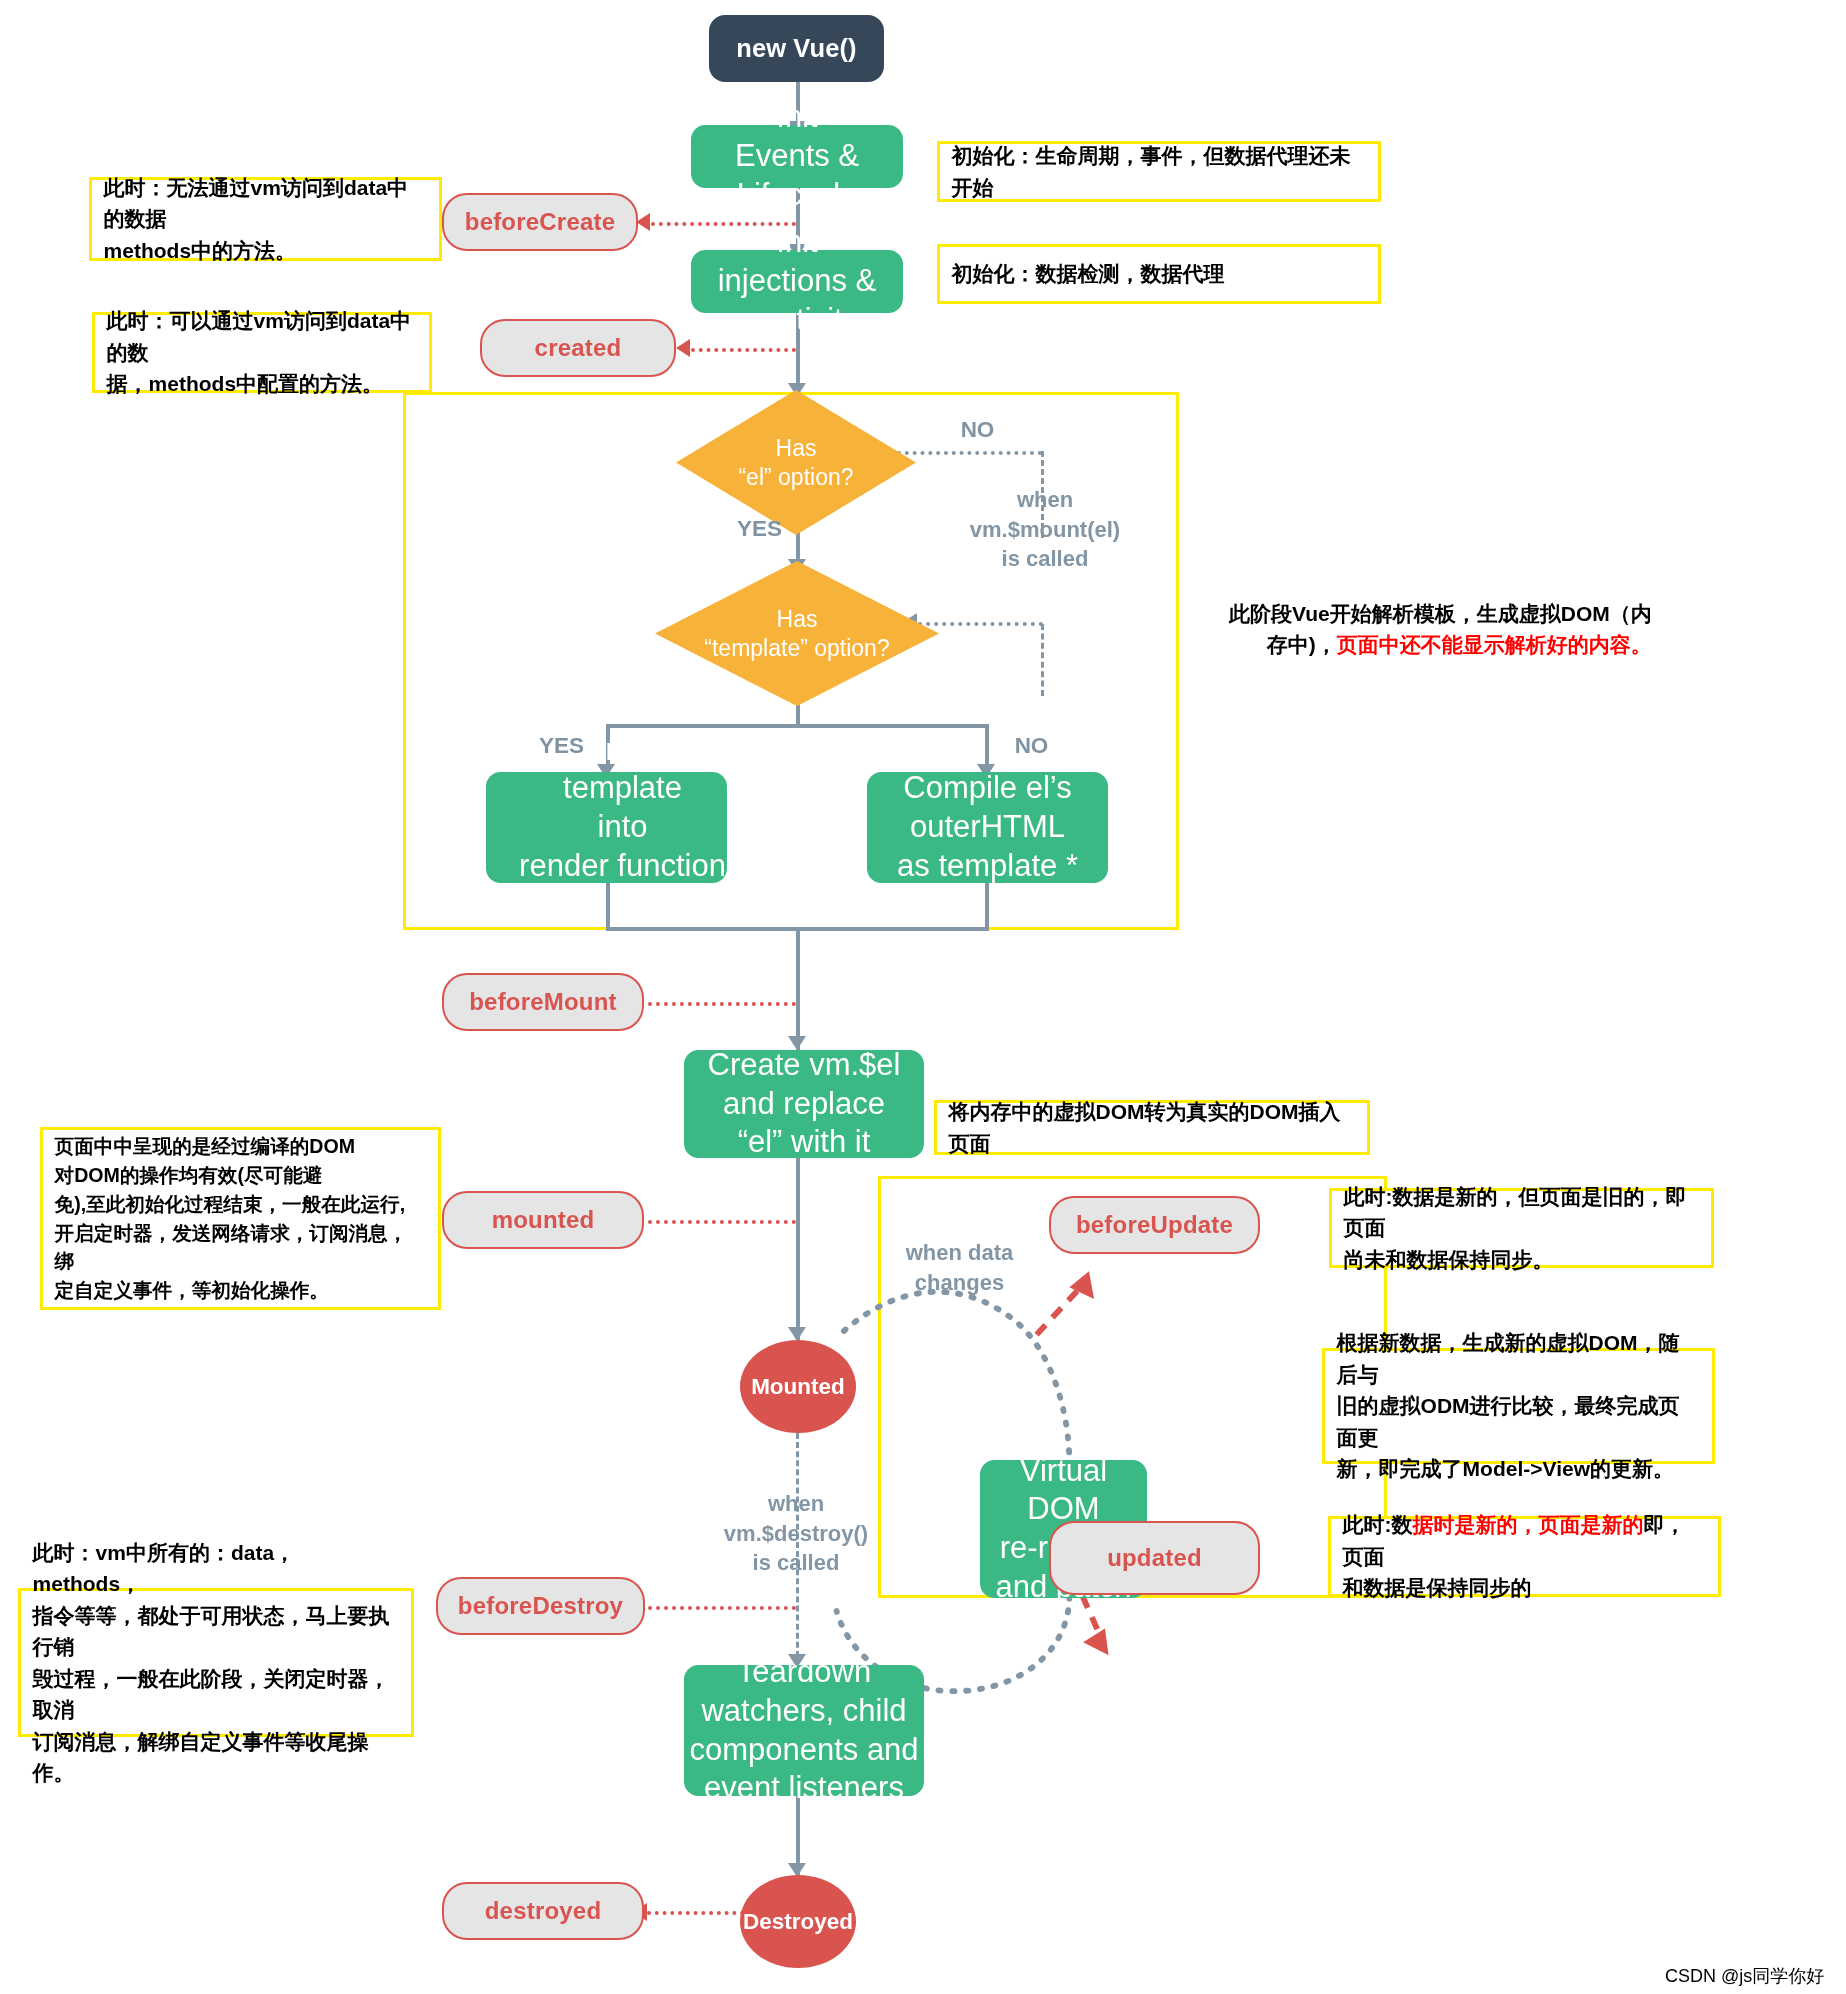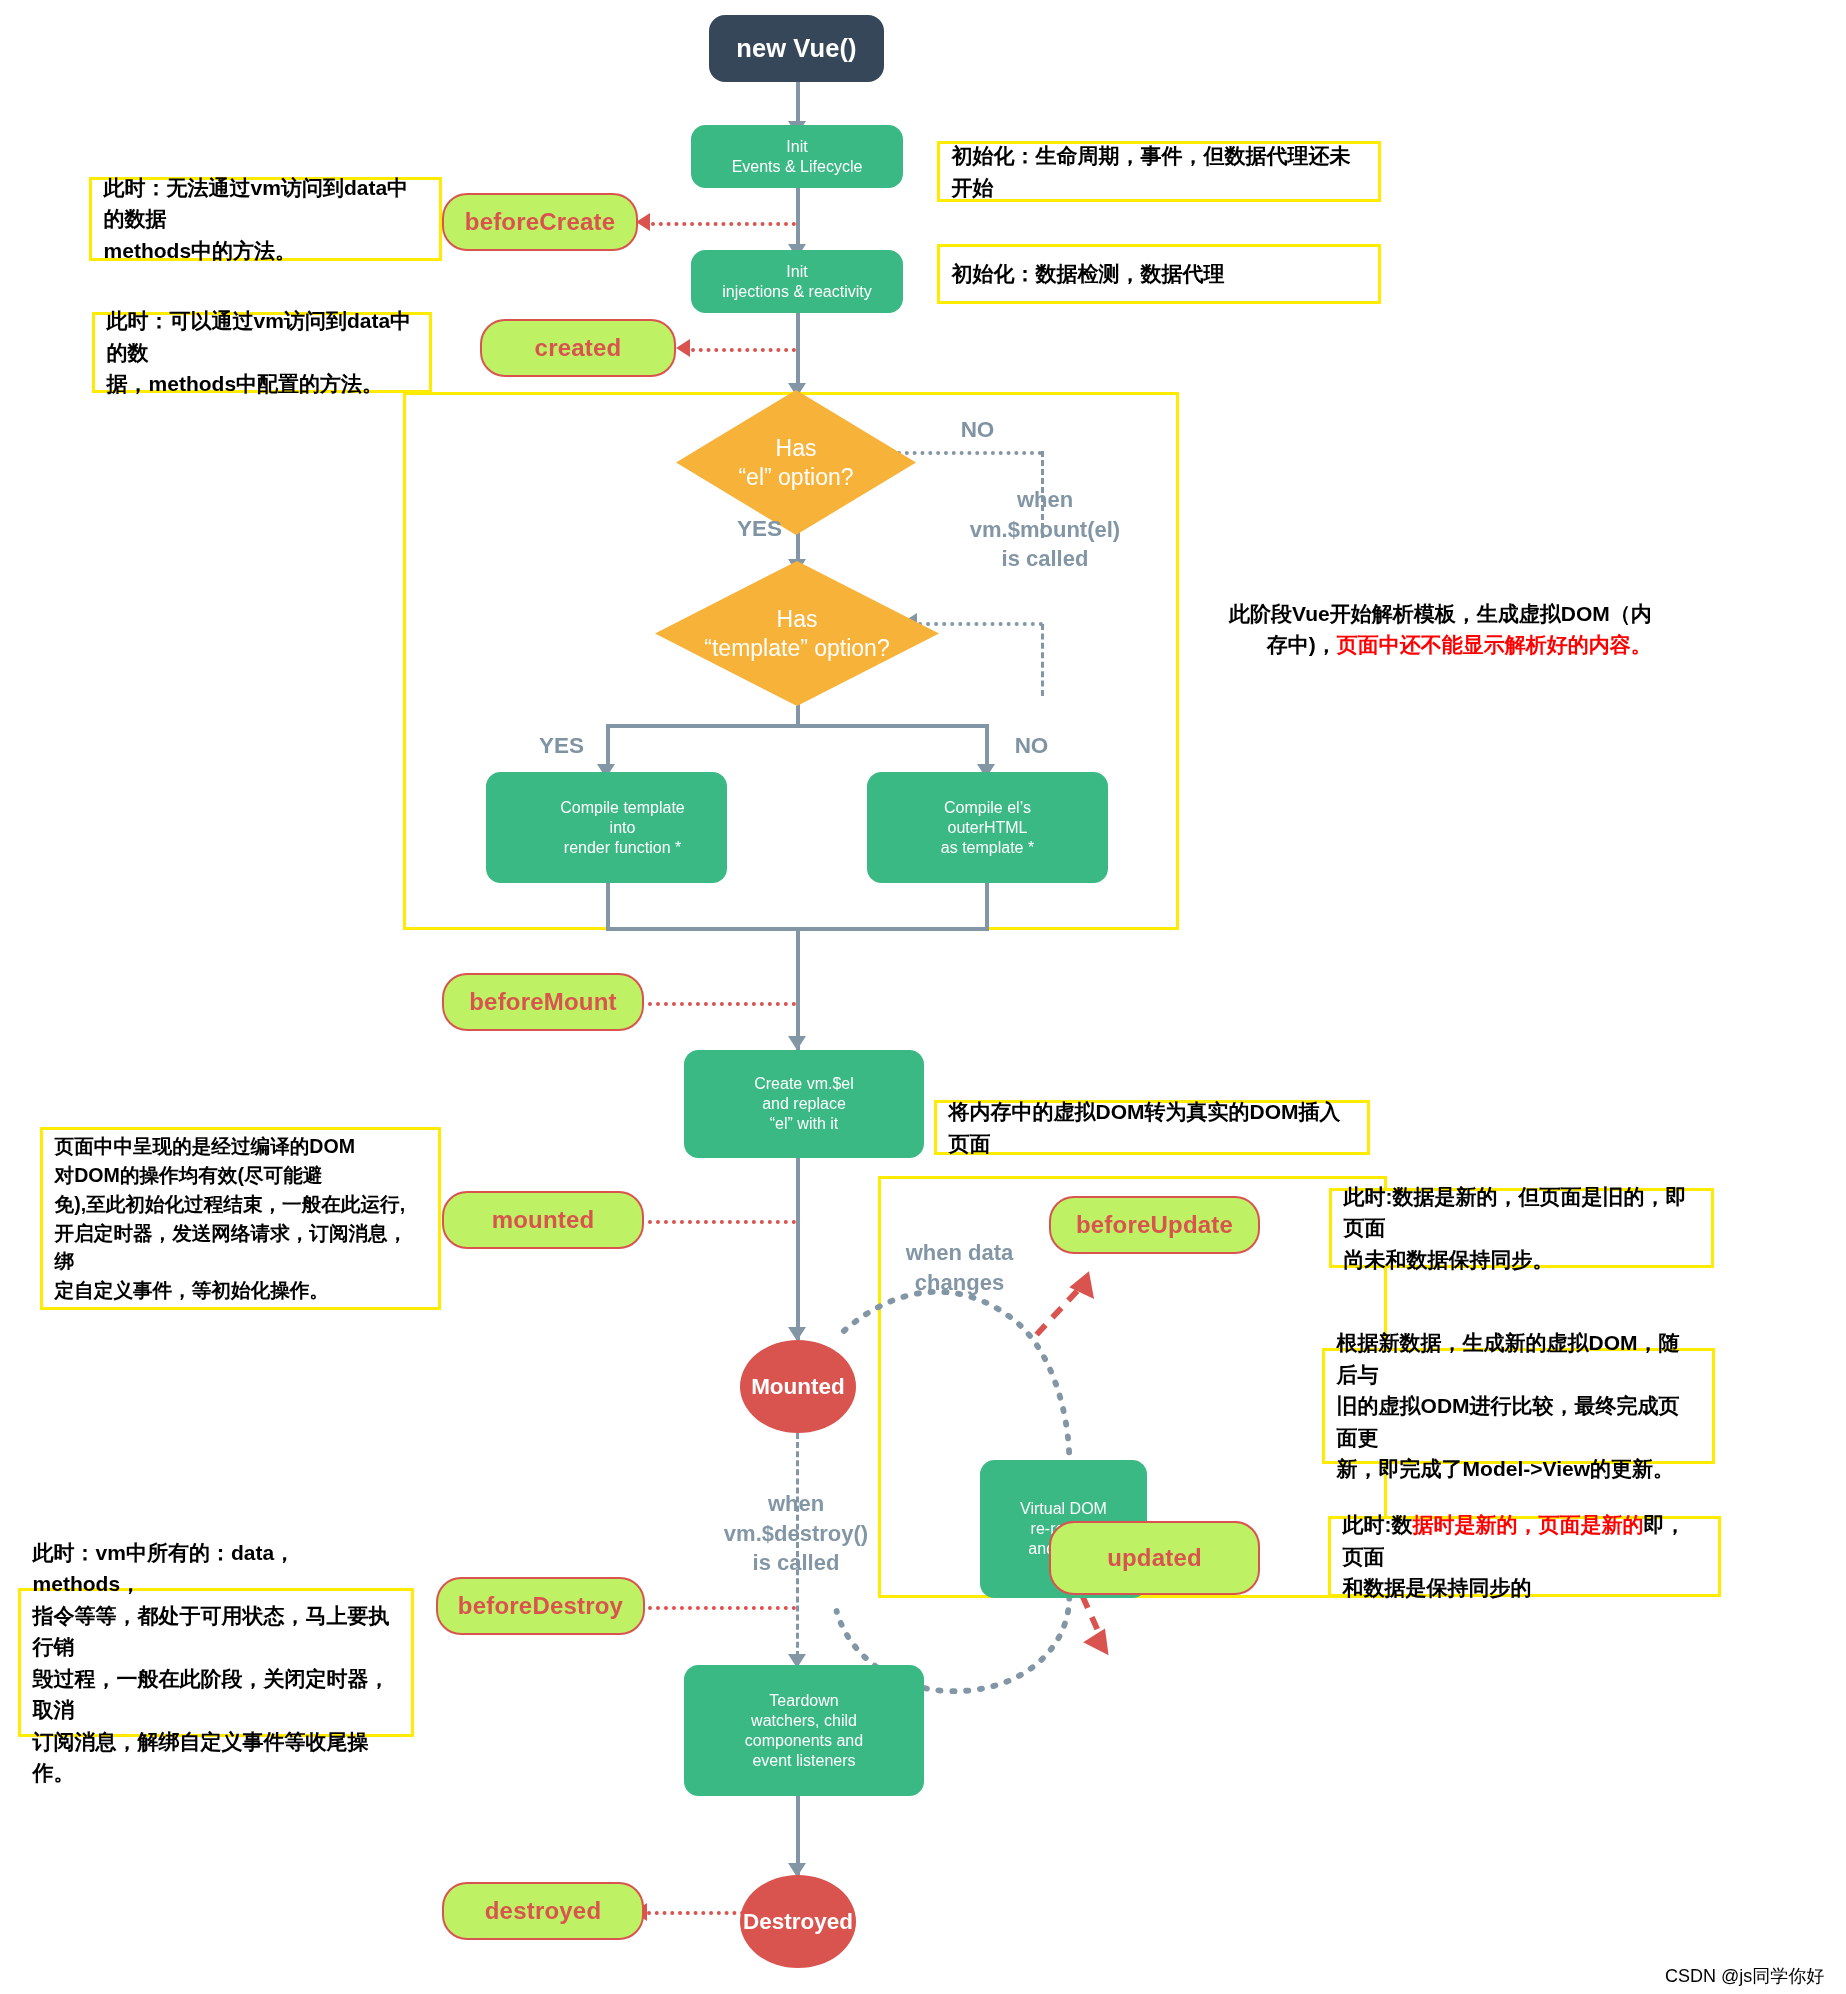--- a/index.html
+++ b/index.html
@@ -4,26 +4,26 @@
 <style>
   html,body{margin:0;padding:0;background:#ffffff;}
   body{font-family:"Liberation Sans","DejaVu Sans",sans-serif;}
   #root{position:relative;width:1847px;height:1995px;background:#fff;overflow:hidden;}
 
   
   .node{position:absolute;box-sizing:border-box;display:flex;align-items:center;justify-content:center;text-align:center;}
 
   .dark-box{background:#37475a;color:#fff;border-radius:16px;font-weight:bold;font-size:25.5px;letter-spacing:0.1px;}
 
-  .green-box{background:#3bb984;color:#fff;border-radius:14.5px;font-size:16px;line-height:1.25;font-weight:400;}
+  .green-box{background:#3bb984;color:#fff;border-radius:14.5px;font-size:31px;line-height:1.25;font-weight:400;}
 
   .diamond{background:#f7b239;color:#fff;font-size:23px;line-height:1.25;
            clip-path:polygon(50% 0,100% 50%,50% 100%,0 50%);}
 
-  .hook{background:#bef264;border:2.9px solid #d9534f;border-radius:25px;color:#d9534f;
+  .hook{background:#e5e5e5;border:2.9px solid #d9534f;border-radius:25px;color:#d9534f;
         font-weight:bold;font-size:24px;letter-spacing:0.2px;}
 
   .state-circle{background:#d9534f;color:#fff;border-radius:50%;font-weight:bold;font-size:22.5px;}
 
   
   .note{position:absolute;box-sizing:border-box;background:#fff;border:3.6px solid #ffeb00;
         color:#000;font-weight:bold;font-size:21px;line-height:1.5;padding:10.2px 11.6px;
         display:flex;align-items:center;}
   .note .hl{color:#ff0000;}
 

